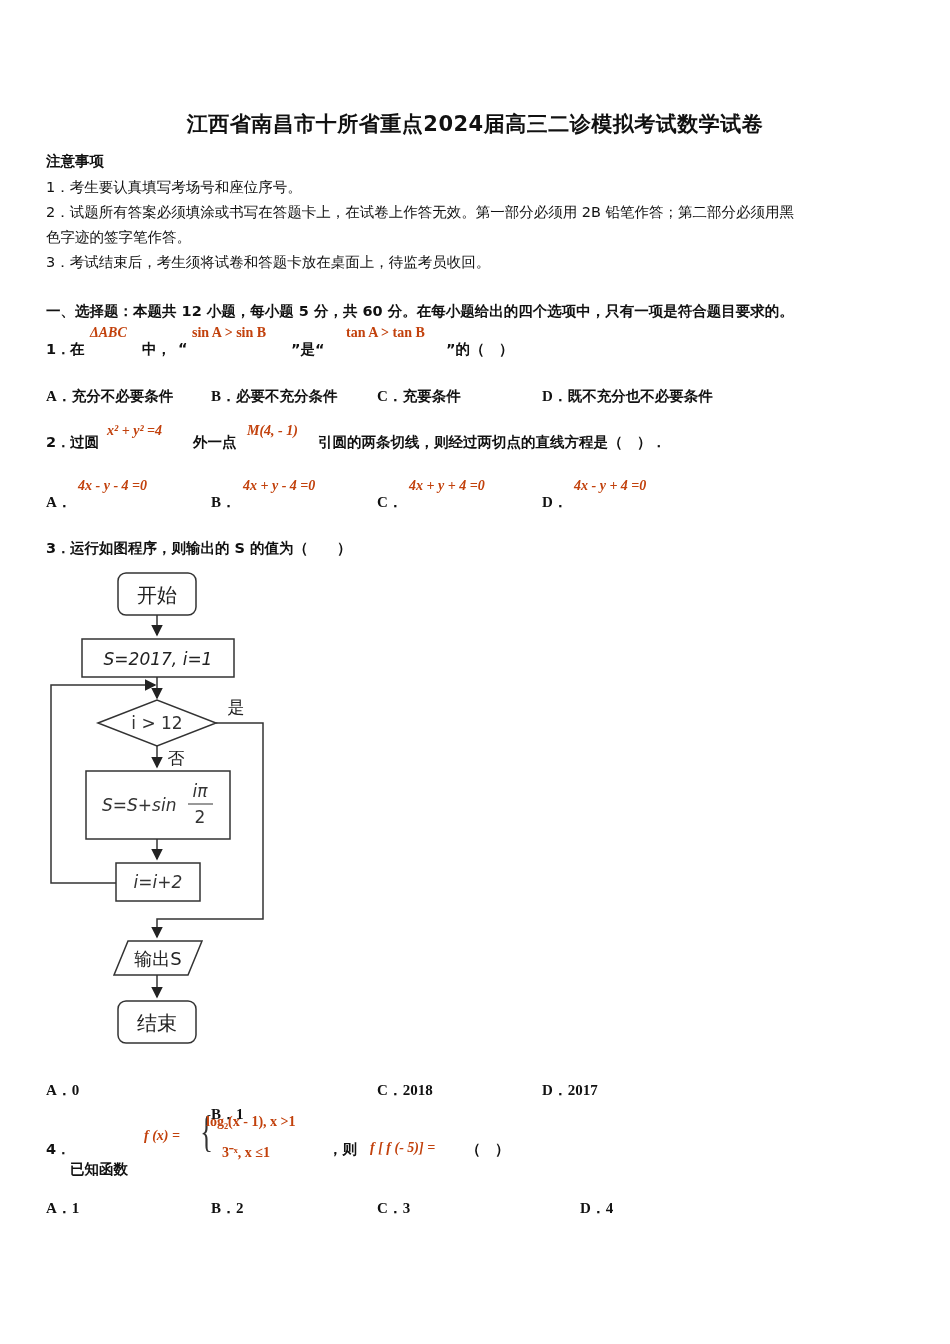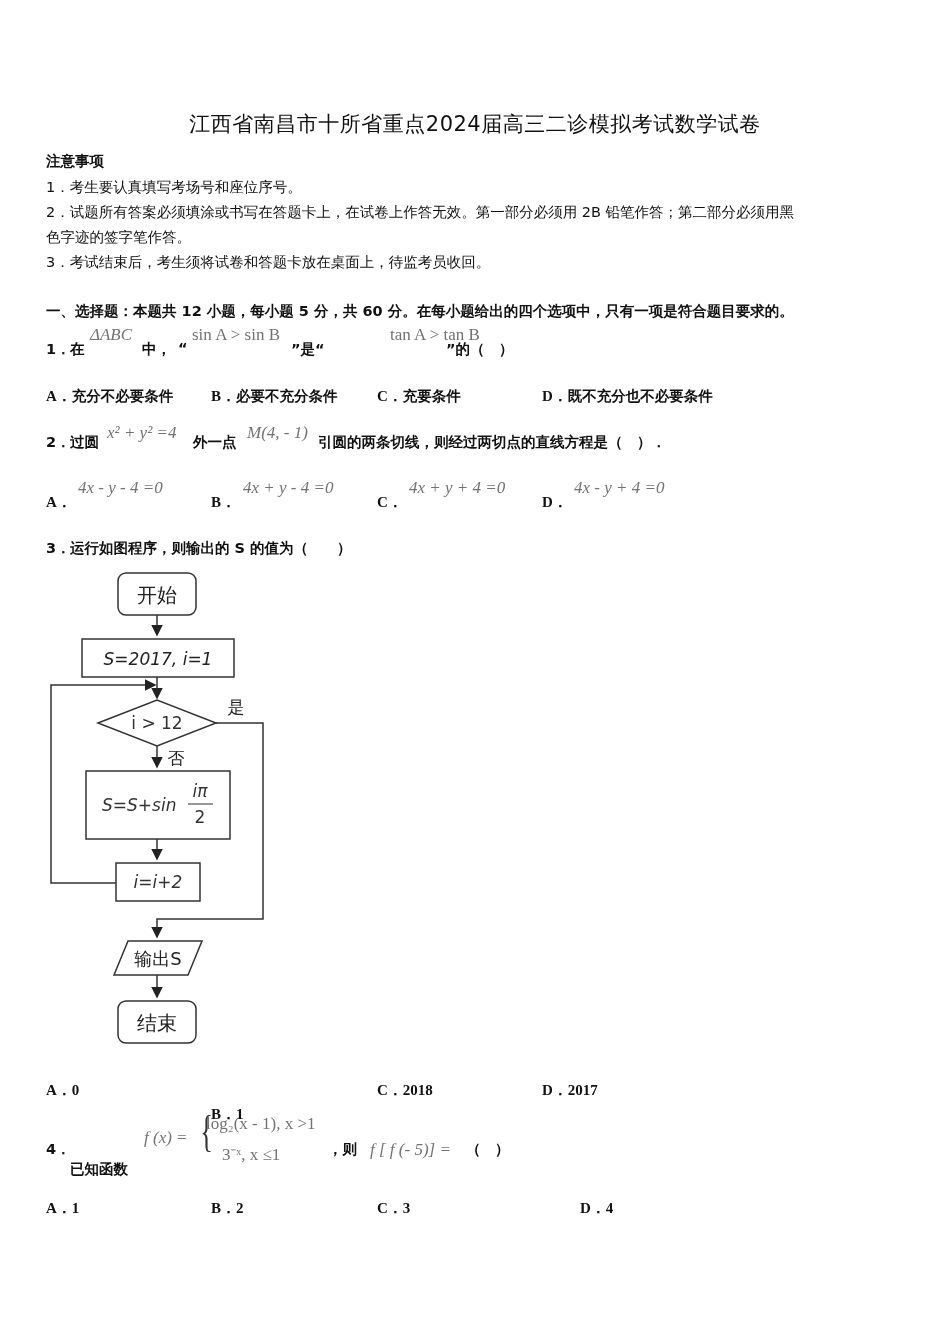--- a/index.html
+++ b/index.html
@@ -1,21 +1,21 @@
 <!DOCTYPE html>
 <html><head>
 <meta charset="utf-8">
 <style>
   html, body { margin: 0; padding: 0; background: #ffffff; }
   body { width: 950px; height: 1344px; position: relative; overflow: hidden; color: #111; font-family: "DejaVu Serif", serif; }
   .abs { position: absolute; white-space: nowrap; }
-  .title { left: 0; width: 950px; top: 110px; text-align: center; font-family: "DejaVu Sans", sans-serif; font-weight: normal; font-size: 21px; letter-spacing: 0.5px; }
+  .title { left: 0; width: 950px; top: 110px; text-align: center; font-family: "DejaVu Sans", sans-serif; font-weight: bold; font-size: 21px; letter-spacing: 0.5px; }
   .cn { font-family: "DejaVu Sans", sans-serif; font-size: 14.5px; font-weight: bold; }
   .opt { font-family: "Liberation Serif", serif; font-weight: bold; font-size: 15px; }
-  .math { font-family: "Liberation Serif", serif; font-size: 17px; font-weight: normal; color: #737373; }
+  .math { font-family: "Liberation Serif", serif; font-size: 14px; font-weight: bold; color: #c2410c; }
   .brace { position: absolute; left: 196px; top: 1110px; font-size: 44px; font-family: "Liberation Serif", serif; font-weight: normal; color: #333; line-height: 1; transform: scaleX(0.6); }
   svg text { font-family: "DejaVu Sans", sans-serif; }
 </style>
 </head>
 <body>
 
 <div class="abs title">江西省南昌市十所省重点2024届高三二诊模拟考试数学试卷</div>
 
 <div class="abs cn" style="left:46px;top:152px;">注意事项</div>
 <div class="abs cn" style="left:46px;top:178px;font-weight:normal;">1．考生要认真填写考场号和座位序号。</div>
@@ -26,21 +26,21 @@
 <div class="abs cn" style="left:46px;top:302px;">一、选择题：本题共 12 小题，每小题 5 分，共 60 分。在每小题给出的四个选项中，只有一项是符合题目要求的。</div>
 
 <div>
   <span class="abs cn" style="left:46px;top:340px;">1．</span>
   <span class="abs cn" style="left:70px;top:340px;">在</span>
   <span class="abs math" style="left:90px;top:325px;font-style:italic;">ΔABC</span>
   <span class="abs cn" style="left:142px;top:340px;">中，</span>
   <span class="abs cn" style="left:178px;top:340px;">“</span>
   <span class="abs math" style="left:192px;top:325px;">sin A &gt; sin B</span>
   <span class="abs cn" style="left:291px;top:340px;">”是“</span>
-  <span class="abs math" style="left:346px;top:325px;margin-left:44px;">tan A &gt; tan B</span>
+  <span class="abs math" style="left:346px;top:325px;">tan A &gt; tan B</span>
   <span class="abs cn" style="left:446px;top:340px;">”的（　）</span>
 
   <div class="abs cn" style="left:46px;top:387px;"><span class="opt">A．</span><span>充分不必要条件</span></div>
   <div class="abs cn" style="left:211px;top:387px;"><span class="opt">B．</span><span>必要不充分条件</span></div>
   <div class="abs cn" style="left:377px;top:387px;"><span class="opt">C．</span><span>充要条件</span></div>
   <div class="abs cn" style="left:542px;top:387px;"><span class="opt">D．</span><span>既不充分也不必要条件</span></div>
 </div>
 
 <div>
   <span class="abs cn" style="left:46px;top:433px;">2．</span>

